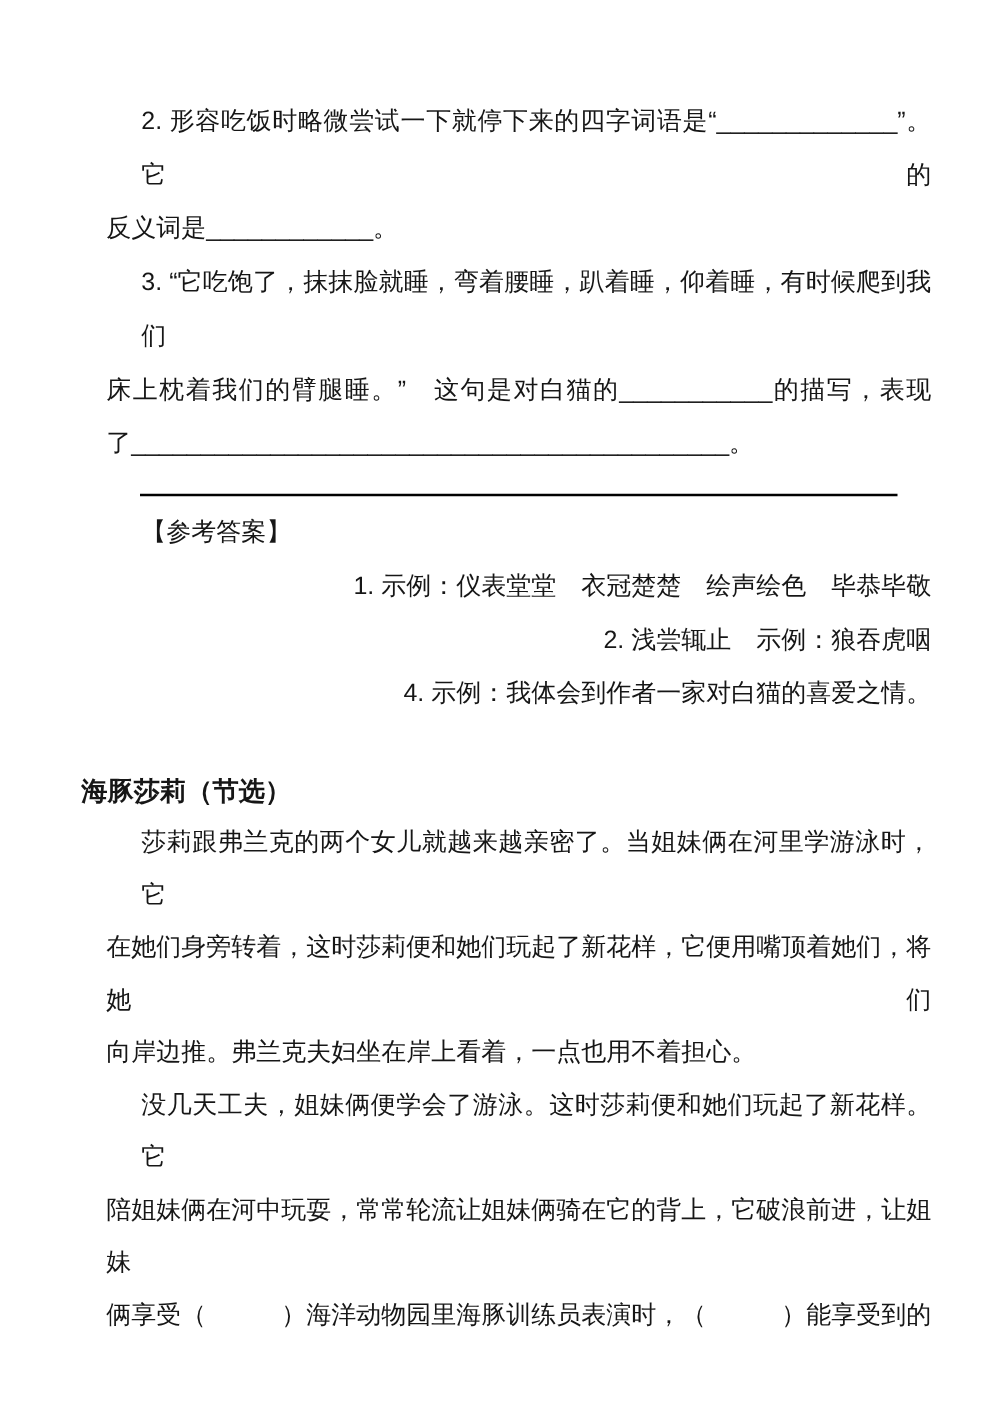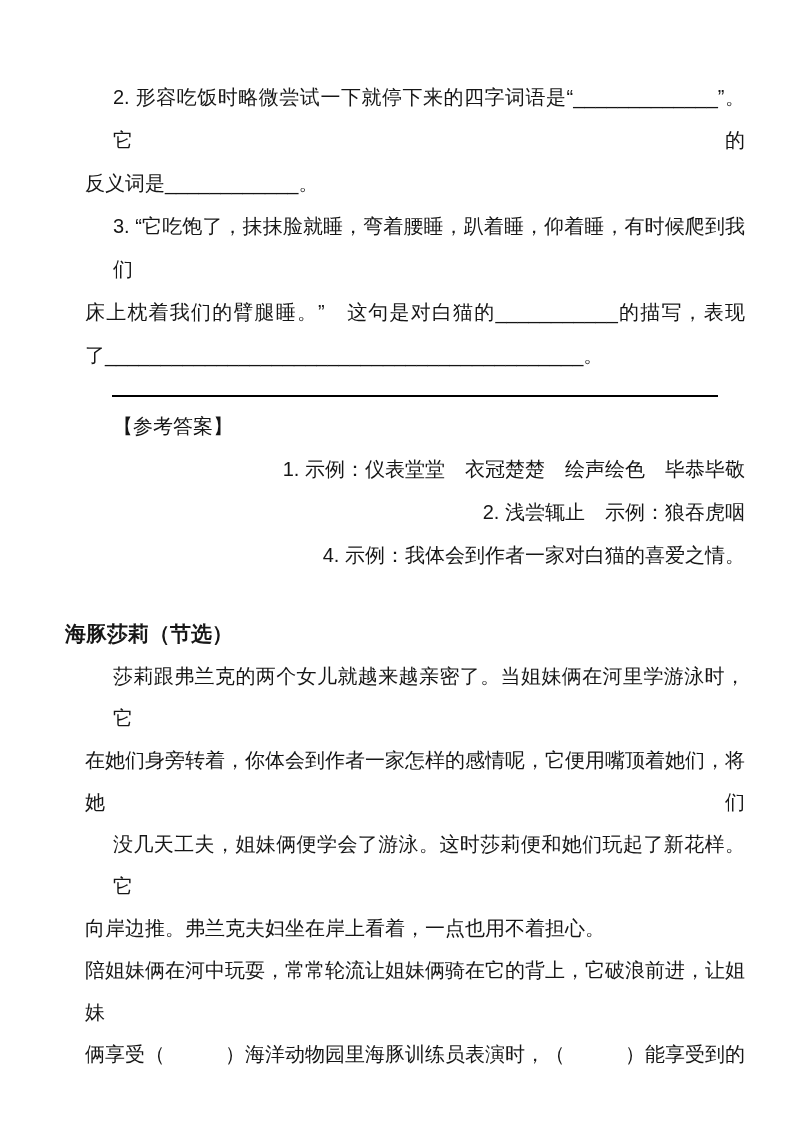--- a/index.html
+++ b/index.html
@@ -11,21 +11,21 @@
   .page { padding: 76px 48px 40px 85px; box-sizing: border-box; width: 793px; }
 
   
   .qline, .aline, .ahead {
     font-family: "Liberation Sans", sans-serif;
     font-size: 20px; line-height: 43px;
     white-space: nowrap;
   }
   
   .pline {
-    font-family: Liberation Serif, serif;
+    font-family: Liberation Mono, monospace;
     font-size: 20px; line-height: 42px;
     white-space: nowrap;
   }
   .ind  { padding-left: 28px; }  
   .ind2 { padding-left: 24px; text-align: right; }  
   .fill {                         
     text-align: justify;
     text-align-last: justify;
     white-space: normal;
   }
@@ -58,21 +58,21 @@
   <div>
     <div class="ahead ind">【参考答案】</div>
     <div class="aline ind2">1. 示例：仪表堂堂　衣冠楚楚　绘声绘色　毕恭毕敬</div>
     <div class="aline ind2">2. 浅尝辄止　示例：狼吞虎咽</div>
     <div class="aline ind2">4. 示例：我体会到作者一家对白猫的喜爱之情。</div>
   </div>
 
   <div>
     <div class="passage-title">海豚莎莉（节选）</div>
     <div class="pline ind fill">莎莉跟弗兰克的两个女儿就越来越亲密了。当姐妹俩在河里学游泳时，它</div>
-    <div class="pline fill">在她们身旁转着，你体会到作者一家怎样的感情呢，它便用嘴顶着她们，将她们</div>
+    <div class="pline fill">在她们身旁转着，这时莎莉便和她们玩起了新花样，它便用嘴顶着她们，将她们</div>
+    <div class="pline">向岸边推。弗兰克夫妇坐在岸上看着，一点也用不着担心。</div>
     <div class="pline ind fill">没几天工夫，姐妹俩便学会了游泳。这时莎莉便和她们玩起了新花样。它</div>
-    <div class="pline">向岸边推。弗兰克夫妇坐在岸上看着，一点也用不着担心。</div>
     <div class="pline fill">陪姐妹俩在河中玩耍，常常轮流让姐妹俩骑在它的背上，它破浪前进，让姐妹</div>
     <div class="pline fill">俩享受（　　　）海洋动物园里海豚训练员表演时，（　　　）能享受到的</div>
 
   </div>
 
 </div>
 
 </body></html>

